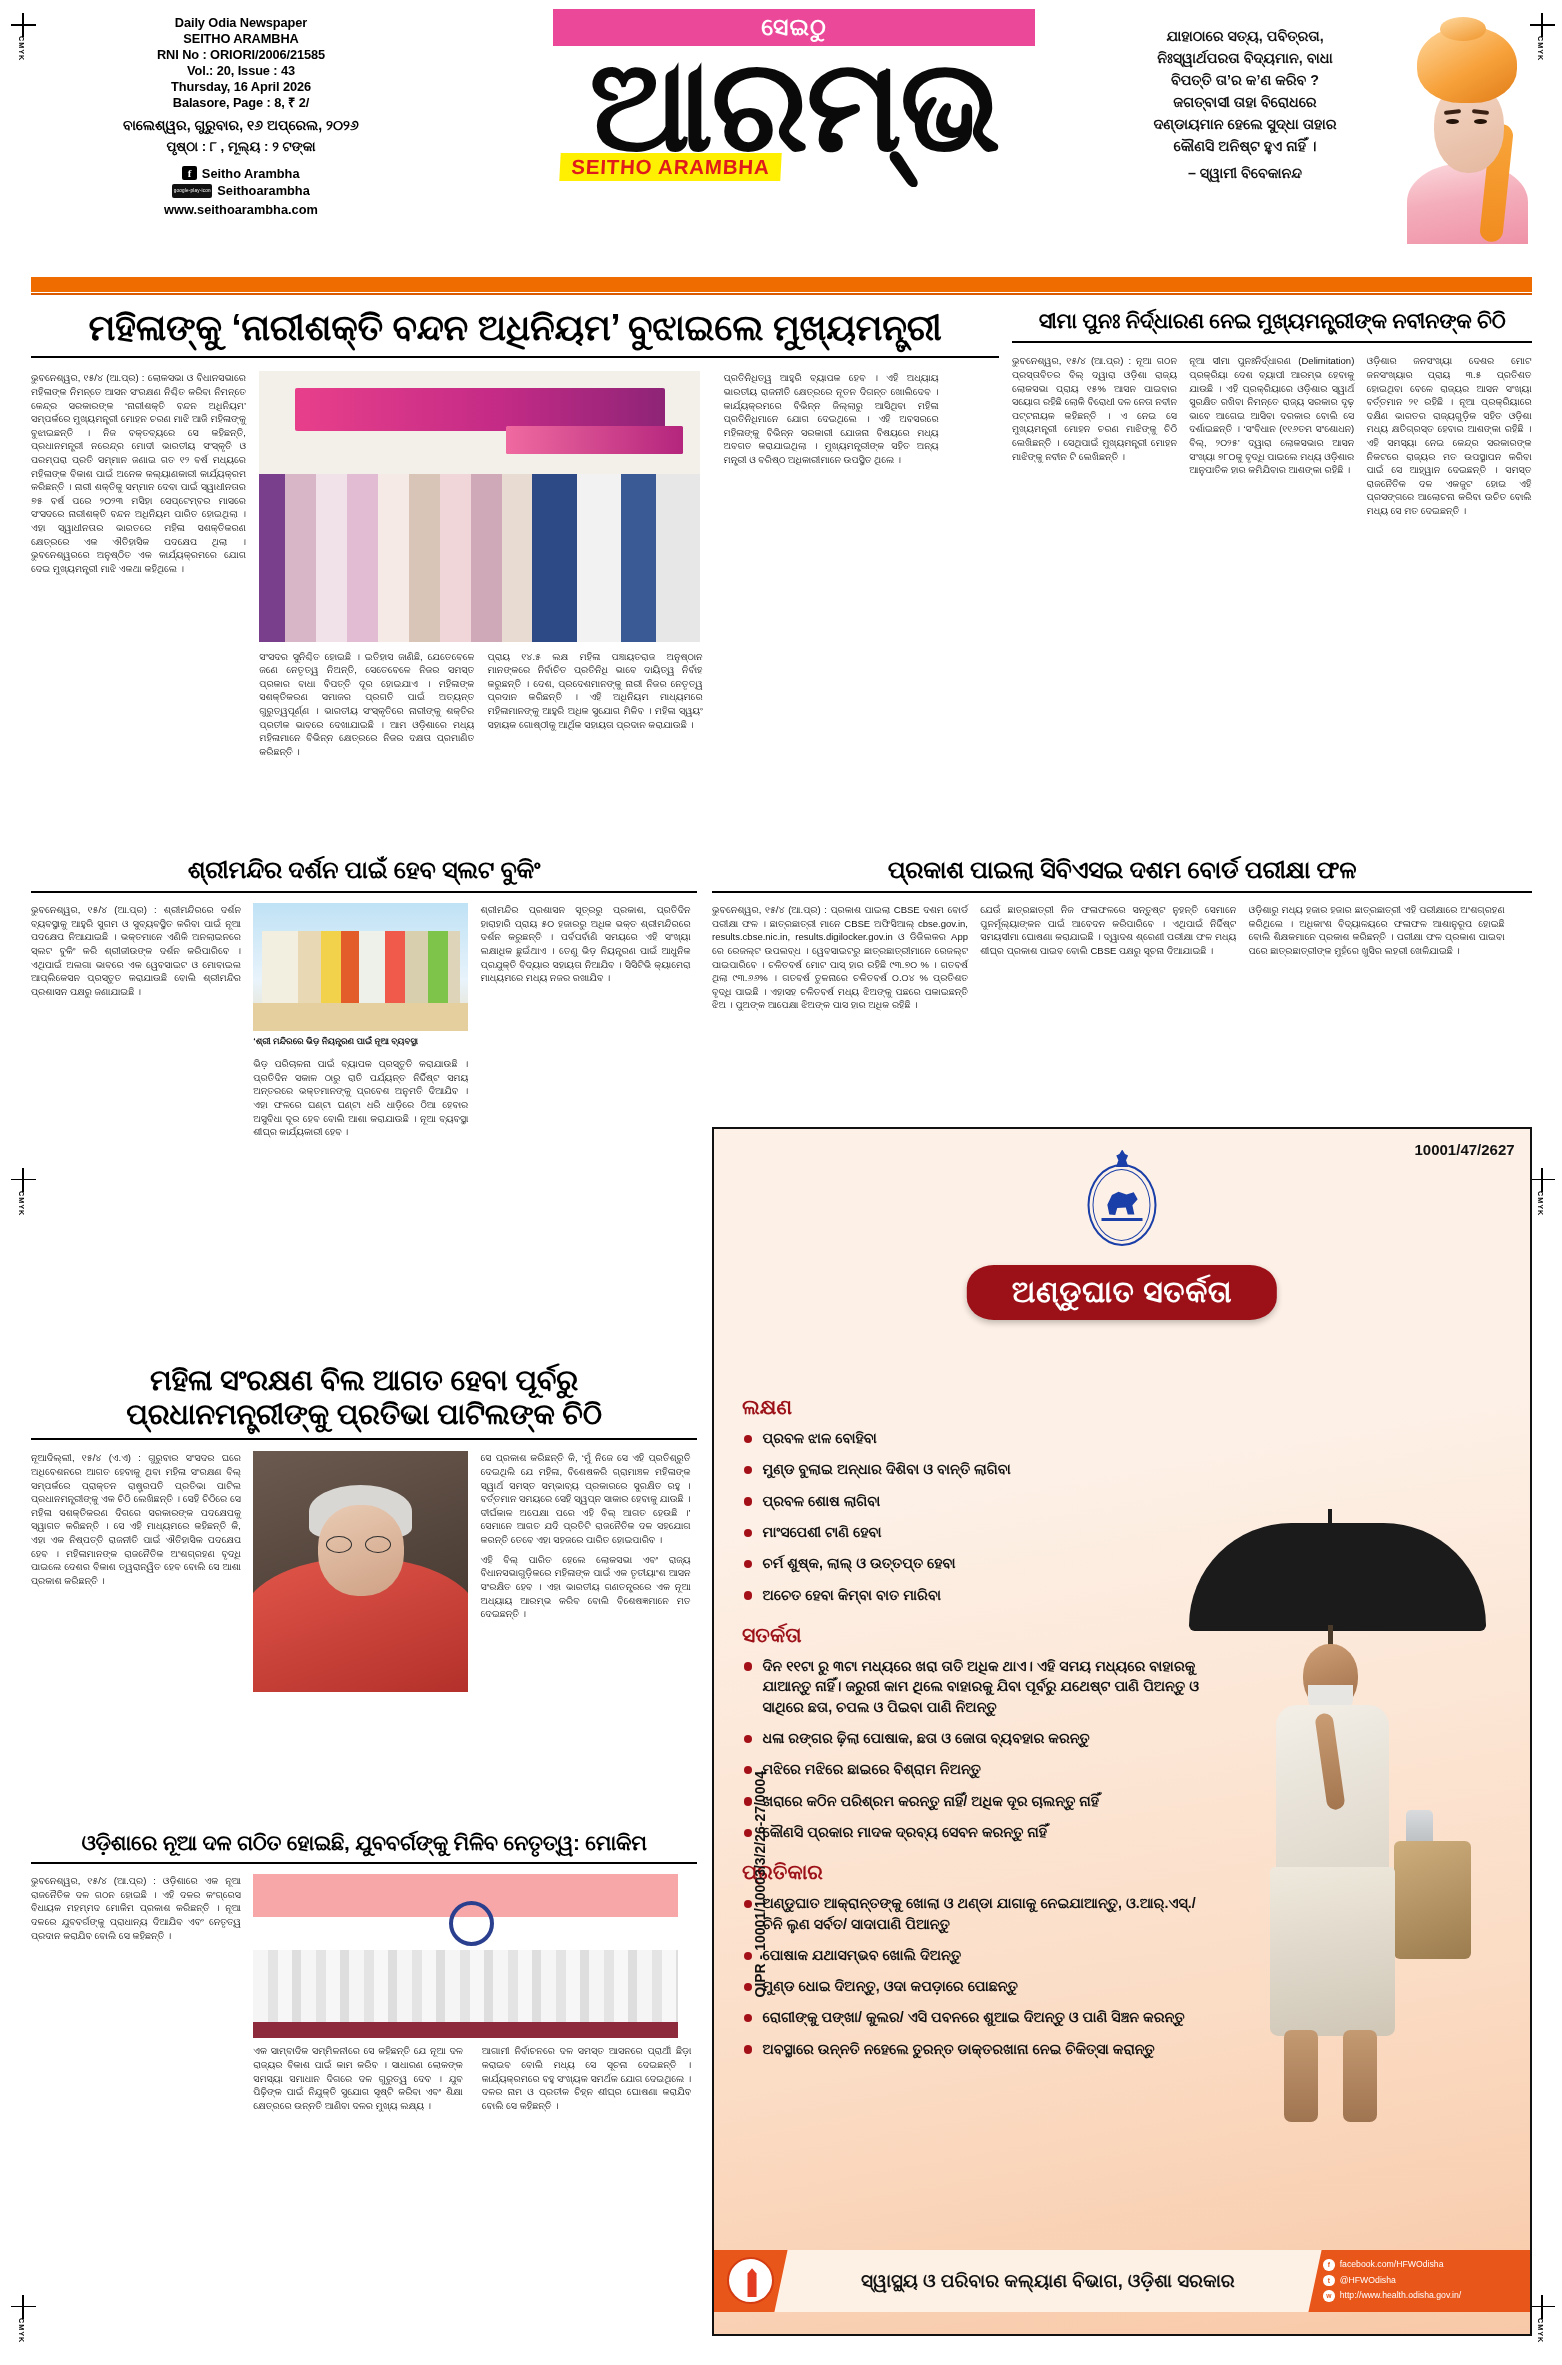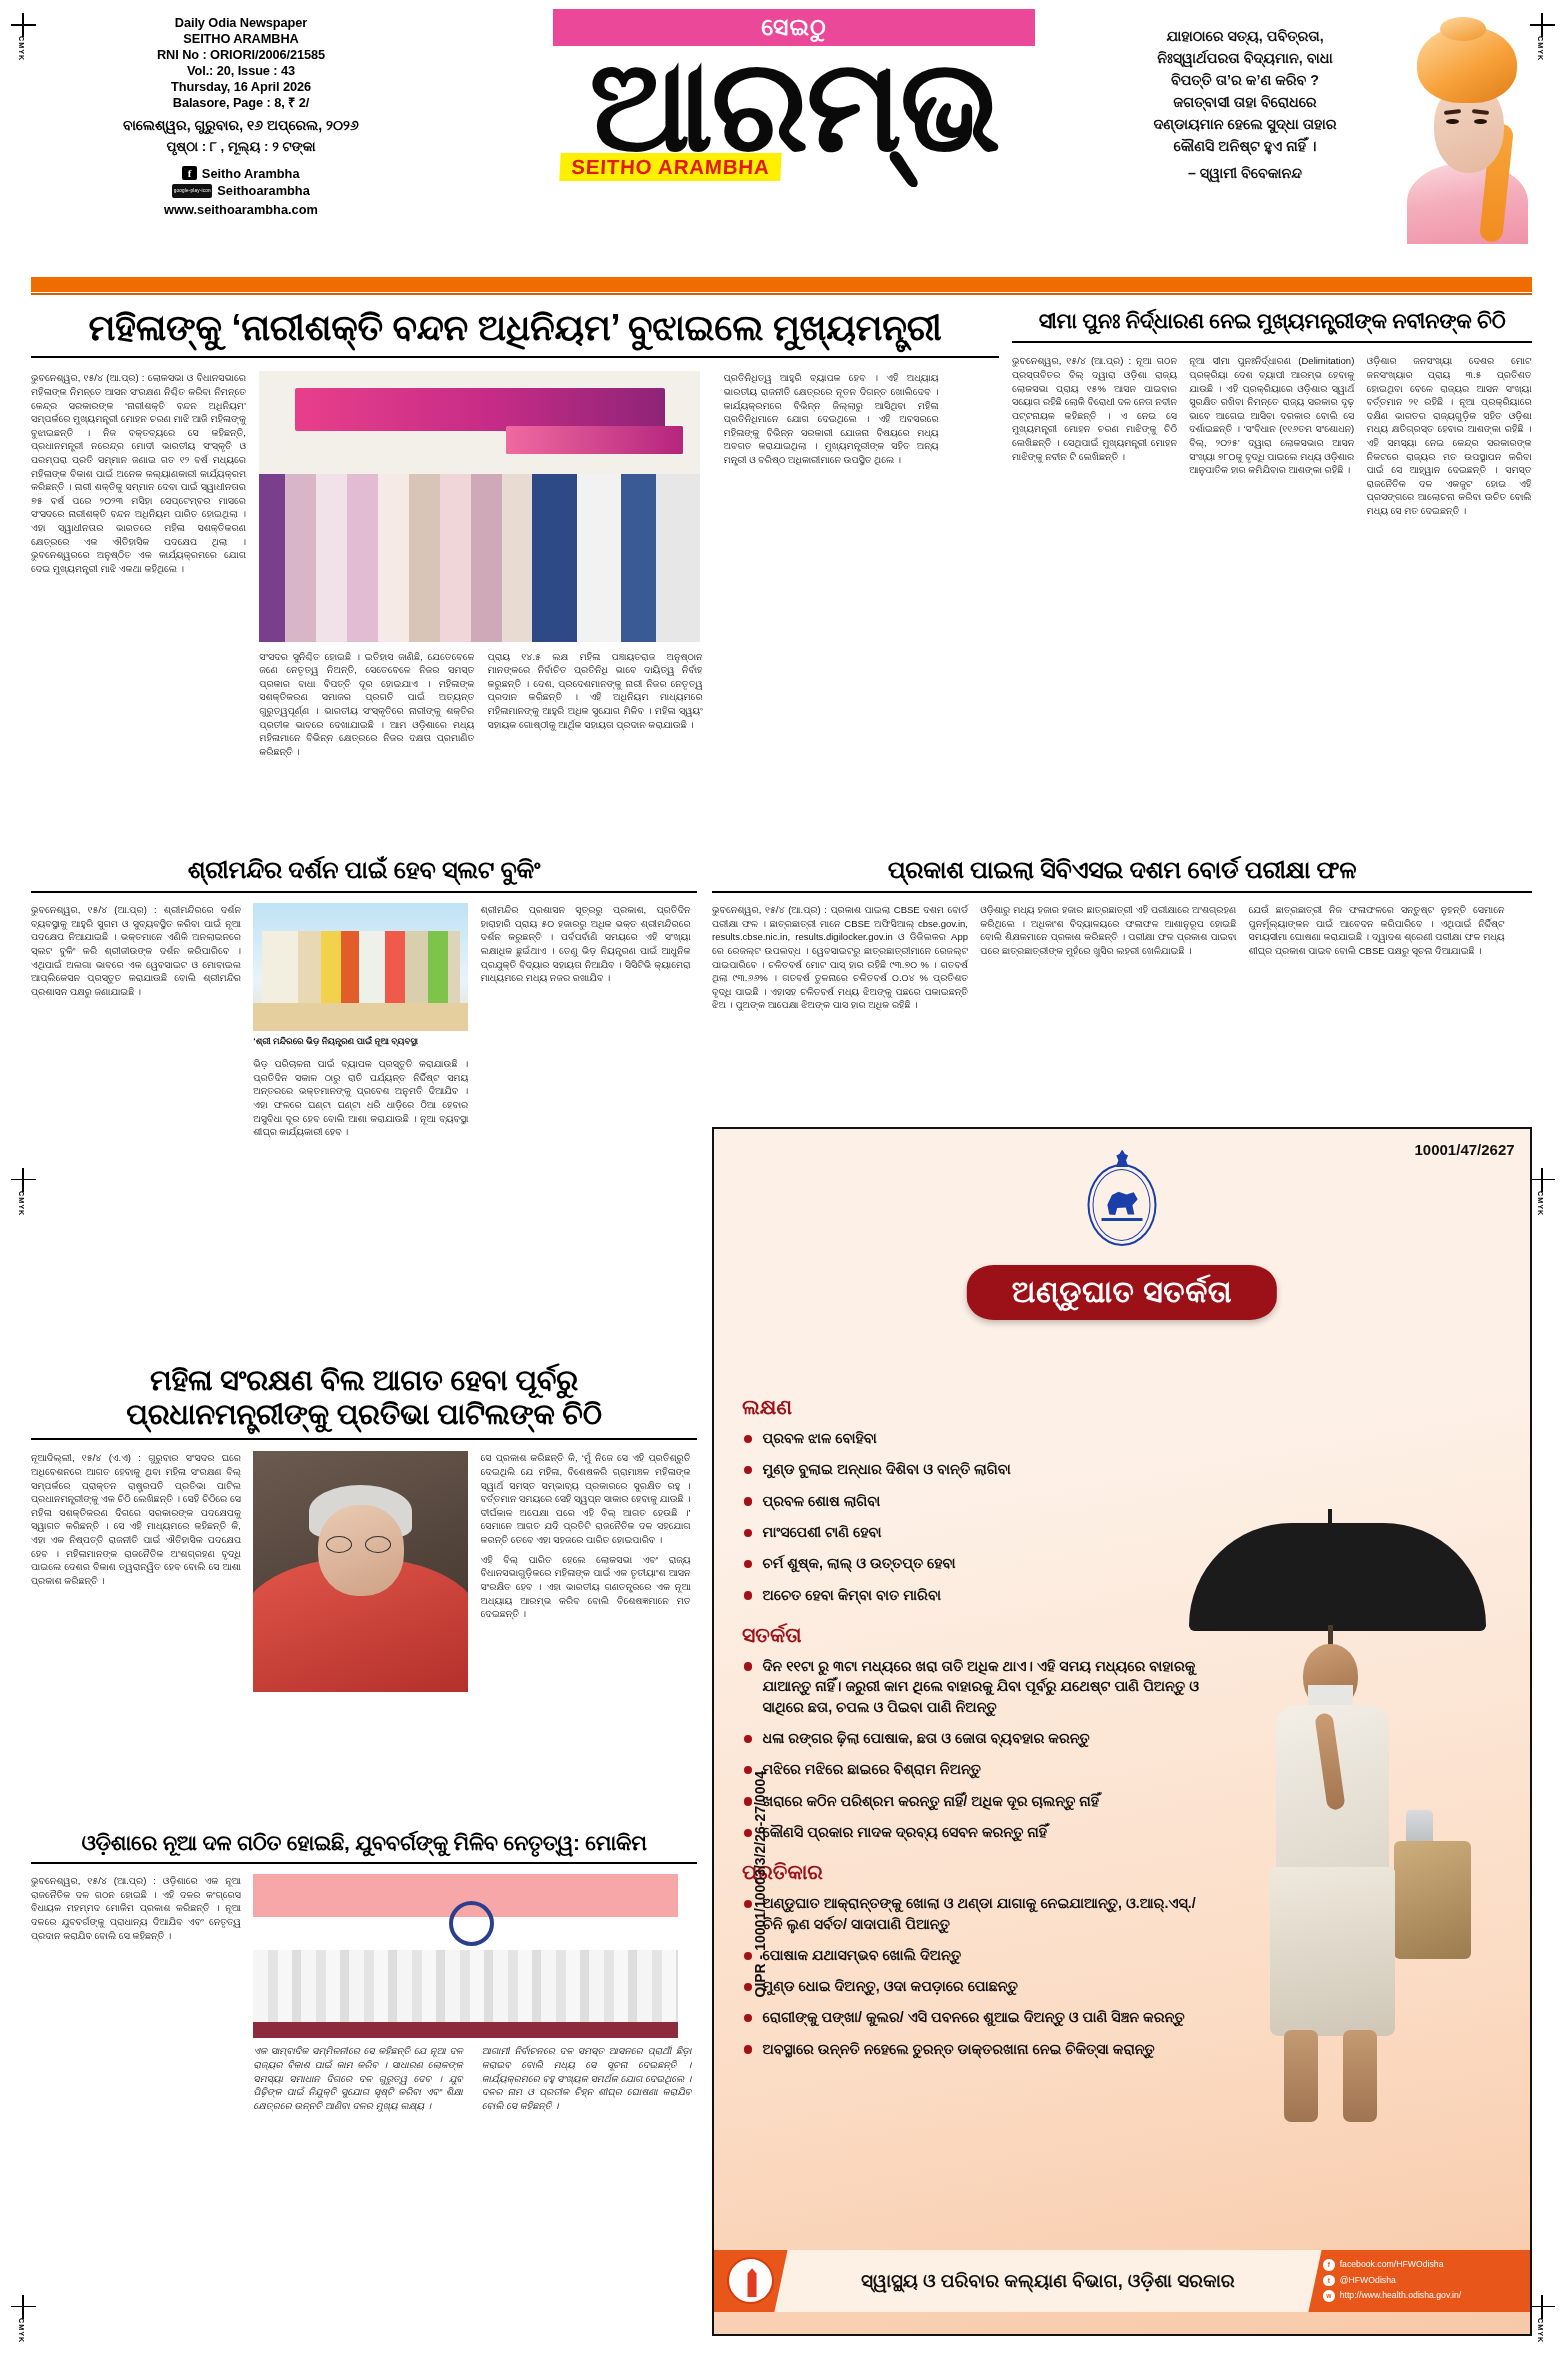--- a/index.html
+++ b/index.html
@@ -404,24 +404,24 @@
 </div>
 
 <div class="storyD">
   <div class="hl hl-md">ପ୍ରକାଶ ପାଇଲା ସିବିଏସଇ ଦଶମ ବୋର୍ଡ ପରୀକ୍ଷା ଫଳ</div>
   <div class="rule-blk" style="margin-top:6.1px;"></div>
   <div class="body">
     <div class="c">
       <div class="col-txt">ଭୁବନେଶ୍ୱର, ୧୫/୪ (ଆ.ପ୍ର) : ପ୍ରକାଶ ପାଇଲା CBSE ଦଶମ ବୋର୍ଡ ପରୀକ୍ଷା ଫଳ । ଛାତ୍ରଛାତ୍ରୀ ମାନେ CBSE ଅଫିସିଆଲ୍ cbse.gov.in, results.cbse.nic.in, results.digilocker.gov.in ଓ ଡିଜିଲକର App ରେ ରେଜଲ୍ଟ ଉପଲବ୍ଧ । ୱେବସାଇଟରୁ ଛାତ୍ରଛାତ୍ରୀମାନେ ରେଜଲ୍ଟ ପାଇପାରିବେ । ଚଳିତବର୍ଷ ମୋଟ ପାସ୍ ହାର ରହିଛି ୯୩.୭୦ % । ଗତବର୍ଷ ଥିଲା ୯୩.୬୬% । ଗତବର୍ଷ ତୁଳନାରେ ଚଳିତବର୍ଷ ୦.୦୪ % ପ୍ରତିଶତ ବୃଦ୍ଧି ପାଇଛି । ଏହାସହ ଚଳିତବର୍ଷ ମଧ୍ୟ ଝିଅଙ୍କୁ ପଛରେ ପକାଇଛନ୍ତି ଝିଅ । ପୁଅଙ୍କ ଆପେକ୍ଷା ଝିଅଙ୍କ ପାସ ହାର ଅଧିକ ରହିଛି ।</div>
     </div>
     <div class="c">
+      <div class="col-txt">ଯେଉଁ ଛାତ୍ରଛାତ୍ରୀ ନିଜ ଫଳାଫଳରେ ସନ୍ତୁଷ୍ଟ ନୁହନ୍ତି ସେମାନେ ପୁନର୍ମୂଲ୍ୟାଙ୍କନ ପାଇଁ ଆବେଦନ କରିପାରିବେ । ଏଥିପାଇଁ ନିର୍ଦ୍ଦିଷ୍ଟ ସମୟସୀମା ଘୋଷଣା କରାଯାଇଛି । ଦ୍ୱାଦଶ ଶ୍ରେଣୀ ପରୀକ୍ଷା ଫଳ ମଧ୍ୟ ଶୀଘ୍ର ପ୍ରକାଶ ପାଇବ ବୋଲି CBSE ପକ୍ଷରୁ ସୂଚନା ଦିଆଯାଇଛି ।</div>
+    </div>
+    <div class="c">
       <div class="col-txt">ଓଡ଼ିଶାରୁ ମଧ୍ୟ ହଜାର ହଜାର ଛାତ୍ରଛାତ୍ରୀ ଏହି ପରୀକ୍ଷାରେ ଅଂଶଗ୍ରହଣ କରିଥିଲେ । ଅଧିକାଂଶ ବିଦ୍ୟାଳୟରେ ଫଳାଫଳ ଆଶାନୁରୂପ ହୋଇଛି ବୋଲି ଶିକ୍ଷକମାନେ ପ୍ରକାଶ କରିଛନ୍ତି । ପରୀକ୍ଷା ଫଳ ପ୍ରକାଶ ପାଇବା ପରେ ଛାତ୍ରଛାତ୍ରୀଙ୍କ ମୁହଁରେ ଖୁସିର ଲହରୀ ଖେଳିଯାଇଛି ।</div>
-    </div>
-    <div class="c">
-      <div class="col-txt">ଯେଉଁ ଛାତ୍ରଛାତ୍ରୀ ନିଜ ଫଳାଫଳରେ ସନ୍ତୁଷ୍ଟ ନୁହନ୍ତି ସେମାନେ ପୁନର୍ମୂଲ୍ୟାଙ୍କନ ପାଇଁ ଆବେଦନ କରିପାରିବେ । ଏଥିପାଇଁ ନିର୍ଦ୍ଦିଷ୍ଟ ସମୟସୀମା ଘୋଷଣା କରାଯାଇଛି । ଦ୍ୱାଦଶ ଶ୍ରେଣୀ ପରୀକ୍ଷା ଫଳ ମଧ୍ୟ ଶୀଘ୍ର ପ୍ରକାଶ ପାଇବ ବୋଲି CBSE ପକ୍ଷରୁ ସୂଚନା ଦିଆଯାଇଛି ।</div>
     </div>
   </div>
 </div>
 
 <div class="storyE">
   <div class="hl hl-lg">ମହିଳା ସଂରକ୍ଷଣ ବିଲ ଆଗତ ହେବା ପୂର୍ବରୁ</div>
   <div class="hl hl-lg">ପ୍ରଧାନମନ୍ତ୍ରୀଙ୍କୁ ପ୍ରତିଭା ପାଟିଲଙ୍କ ଚିଠି</div>
   <div class="rule-blk" style="margin-top:7.2px;"></div>
   <div class="body">
     <div class="c">
@@ -451,21 +451,21 @@
     <div class="c">
       <div class="col-txt">ଭୁବନେଶ୍ୱର, ୧୫/୪ (ଆ.ପ୍ର) : ଓଡ଼ିଶାରେ ଏକ ନୂଆ ରାଜନୈତିକ ଦଳ ଗଠନ ହୋଇଛି । ଏହି ଦଳର କଂଗ୍ରେସ ବିଧାୟକ ମହମ୍ମଦ ମୋକିମ ପ୍ରକାଶ କରିଛନ୍ତି । ନୂଆ ଦଳରେ ଯୁବବର୍ଗଙ୍କୁ ପ୍ରାଧାନ୍ୟ ଦିଆଯିବ ଏବଂ ନେତୃତ୍ୱ ପ୍ରଦାନ କରାଯିବ ବୋଲି ସେ କହିଛନ୍ତି ।</div>
     </div>
     <div style="width:438px;">
       <div class="photoF">
         <div class="flag"></div>
         <div class="chakra"></div>
         <div class="people"></div>
         <div class="stage"></div>
       </div>
-      <div style="display:flex; gap:19px; margin-top:6.1px;font-style:italic;">
+      <div style="display:flex; gap:19px; margin-top:6.1px;">
         <div style="width:213px;">
           <div class="col-txt">ଏକ ସାମ୍ବାଦିକ ସମ୍ମିଳନୀରେ ସେ କହିଛନ୍ତି ଯେ ନୂଆ ଦଳ ରାଜ୍ୟର ବିକାଶ ପାଇଁ କାମ କରିବ । ସାଧାରଣ ଲୋକଙ୍କ ସମସ୍ୟା ସମାଧାନ ଦିଗରେ ଦଳ ଗୁରୁତ୍ୱ ଦେବ । ଯୁବ ପିଢ଼ିଙ୍କ ପାଇଁ ନିଯୁକ୍ତି ସୁଯୋଗ ସୃଷ୍ଟି କରିବା ଏବଂ ଶିକ୍ଷା କ୍ଷେତ୍ରରେ ଉନ୍ନତି ଆଣିବା ଦଳର ମୁଖ୍ୟ ଲକ୍ଷ୍ୟ ।</div>
         </div>
         <div style="width:213px;">
           <div class="col-txt">ଆଗାମୀ ନିର୍ବାଚନରେ ଦଳ ସମସ୍ତ ଆସନରେ ପ୍ରାର୍ଥୀ ଛିଡ଼ା କରାଇବ ବୋଲି ମଧ୍ୟ ସେ ସୂଚନା ଦେଇଛନ୍ତି । କାର୍ଯ୍ୟକ୍ରମରେ ବହୁ ସଂଖ୍ୟକ ସମର୍ଥକ ଯୋଗ ଦେଇଥିଲେ । ଦଳର ନାମ ଓ ପ୍ରତୀକ ଚିହ୍ନ ଶୀଘ୍ର ଘୋଷଣା କରାଯିବ ବୋଲି ସେ କହିଛନ୍ତି ।</div>
         </div>
       </div>
     </div>
   </div>
 </div>

